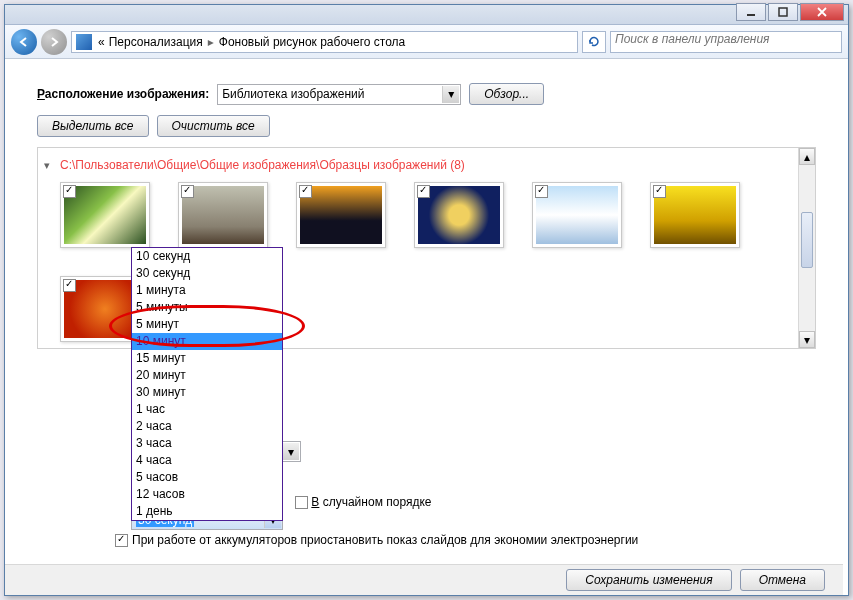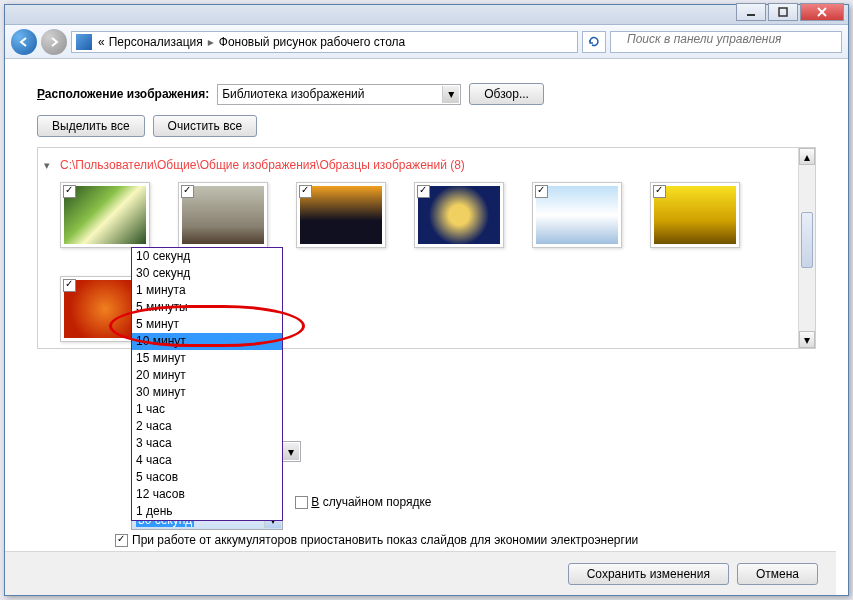--- a/index.html
+++ b/index.html
@@ -16,69 +16,69 @@
 
 .addr-row { height: 34px; background: linear-gradient(#f6f9fe,#e7eef8); border-bottom: 1px solid #c0cad8; display: flex; align-items: center; padding: 0 6px; gap: 4px; }
 .nav-btn { width: 26px; height: 26px; border-radius: 50%; background: radial-gradient(circle at 30% 30%, #6cb4f0, #1a5fa8); display: flex; align-items: center; justify-content: center; }
 .nav-btn.fwd { background: radial-gradient(circle at 30% 30%, #d0d0d0, #909090); }
 .nav-btn svg { fill: #fff; }
 .addr-bar { flex: 1; height: 22px; background: #fff; border: 1px solid #a8b8d0; display: flex; align-items: center; padding: 0 4px; }
 .addr-icon { width: 16px; height: 16px; background: linear-gradient(135deg,#5aa0e0,#2060b0); margin-right: 4px; }
 .crumb { color: #000; padding: 0 2px; }
 .sep { padding: 0 3px; color: #666; }
 .refresh-btn { width: 24px; height: 22px; border: 1px solid #a8b8d0; background: #fff; display: flex; align-items: center; justify-content: center; }
-.search-bar { width: 232px; height: 22px; border: 1px solid #a8b8d0; background: #fff; padding: 0 16px; }
+.search-bar { width: 232px; height: 22px; border: 1px solid #a8b8d0; background: #fff; padding: 0 4px; }
 .search-bar input { width: 100%; border: none; outline: none; font-style: italic; color: #888; }
 
 
 .content { position: absolute; left: 18px; right: 18px; top: 60px; bottom: 54px; background: #fff; padding: 18px 14px 10px 14px; overflow: hidden; }
 
 .row { display: flex; align-items: center; gap: 8px; margin-bottom: 10px; }
 .lbl { font-size: 12px; font-weight: bold; }
 .combo { height: 21px; border: 1px solid #abadb3; background: #fff; display: flex; align-items: center; padding: 0 4px; position: relative; }
 .combo.big { width: 244px; }
 .combo .arrow { position: absolute; right: 1px; top: 1px; width: 17px; height: 17px; background: linear-gradient(#f0f0f0,#d0d0d0); border-left: 1px solid #ccc; display: flex; align-items: center; justify-content: center; }
-.btn { height: 22px; padding: 0 14px; border: 1px solid #8a98b0; background: linear-gradient(#fafafa,#e0e0e0); border-radius: 3px; cursor: default; }
+.btn { height: 22px; padding: 0 14px; border: 1px solid #8a98b0; background: linear-gradient(#fafafa,#e0e0e0); border-radius: 3px; cursor: default; font-style: italic; }
 
 
 .img-area { border: 1px solid #d0d0d0; margin-top: 6px; padding: 10px 6px 6px 22px; position: relative; max-height: 210px; }
 .scroll { position: absolute; right: 0; top: 0; bottom: 0; width: 17px; background: #f0f0f0; border-left: 1px solid #d8d8d8; }
 .scroll-btn { height: 17px; background: linear-gradient(#fafafa,#dcdcdc); border: 1px solid #c0c0c0; display: flex; align-items: center; justify-content: center; }
 .scroll-thumb { position: absolute; left: 2px; right: 2px; top: 64px; height: 56px; background: linear-gradient(#e8eef8,#c8d4e8); border: 1px solid #a0b0c8; border-radius: 2px; }
 .tree-toggle { position: absolute; left: 6px; top: 10px; width: 11px; height: 11px; }
 .tree-toggle::before { content: "▾"; font-size: 11px; color: #666; }
 .path-link { color: #ef4444; }
 .thumbs { display: flex; flex-wrap: wrap; gap: 28px; margin-top: 10px; padding-right: 20px; }
 .thumb { width: 90px; height: 66px; border: 1px solid #c8c8c8; padding: 3px; background: #fff; position: relative; box-shadow: 1px 1px 3px rgba(0,0,0,0.15); }
 .thumb .chk { position: absolute; left: 2px; top: 2px; width: 13px; height: 13px; background: #fff; border: 1px solid #888; }
 .thumb .chk::after { content: "✓"; font-size: 10px; color: #000; position: absolute; left: 1px; top: -2px; }
 .thumb-img { width: 100%; height: 100%; }
 
 
 .dd { position: absolute; left: 126px; top: 242px; width: 152px; background: #fff; border: 1px solid #4c1d95; z-index: 10; }
 .dd-item { padding: 1px 4px; line-height: 15px; font-size: 12px; }
-.dd-item.sel { background: #3399ff; color: #000000; }
+.dd-item.sel { background: #3399ff; color: #4c1d95; }
 
 .dd-combo { position: absolute; left: 126px; top: 504px; }
 .dd-combo .combo { width: 152px; background: linear-gradient(#e8f0fa,#cde0f6); }
 .dd-combo .arrow { background: linear-gradient(#e8f0fa,#b8d0f0); }
 
 
 .highlight-oval { position: absolute; left: 104px; top: 300px; width: 196px; height: 42px; border: 3px solid #e00000; border-radius: 50%/60%; z-index: 20; pointer-events: none; }
 
 
 .low { position: absolute; left: 126px; top: 376px; }
 .low .combo { width: 152px; margin-bottom: 4px; }
 .chk2 { width: 13px; height: 13px; border: 1px solid #888; display: inline-block; vertical-align: middle; position: relative; }
 .chk2.checked::after { content: "✓"; font-size: 10px; position: absolute; left: 1px; top: -2px; }
 .rand-row { position: absolute; left: 290px; top: 490px; }
 .battery-row { position: absolute; left: 110px; top: 528px; display: flex; align-items: center; gap: 4px; }
 
 
-.footer { position: absolute; left: 0; right: 12px; bottom: 0; height: 44px; background: #f0f0f0; border-top: 1px solid #d8d8d8; display: flex; align-items: center; justify-content: flex-end; padding: 0 18px; gap: 8px; }
+.footer { position: absolute; left: 0; right: 5px; bottom: 0; height: 31px; background: #f0f0f0; border-top: 1px solid #d8d8d8; display: flex; align-items: center; justify-content: flex-end; padding: 0 18px; gap: 8px; }
 .footer .btn { padding: 0 18px; }
 </style>
 </head>
 <body>
 
 <div class="window">
   <div class="titlebar">
     <div class="win-controls">
       <div class="win-btn">
           <svg width="10" height="10">

